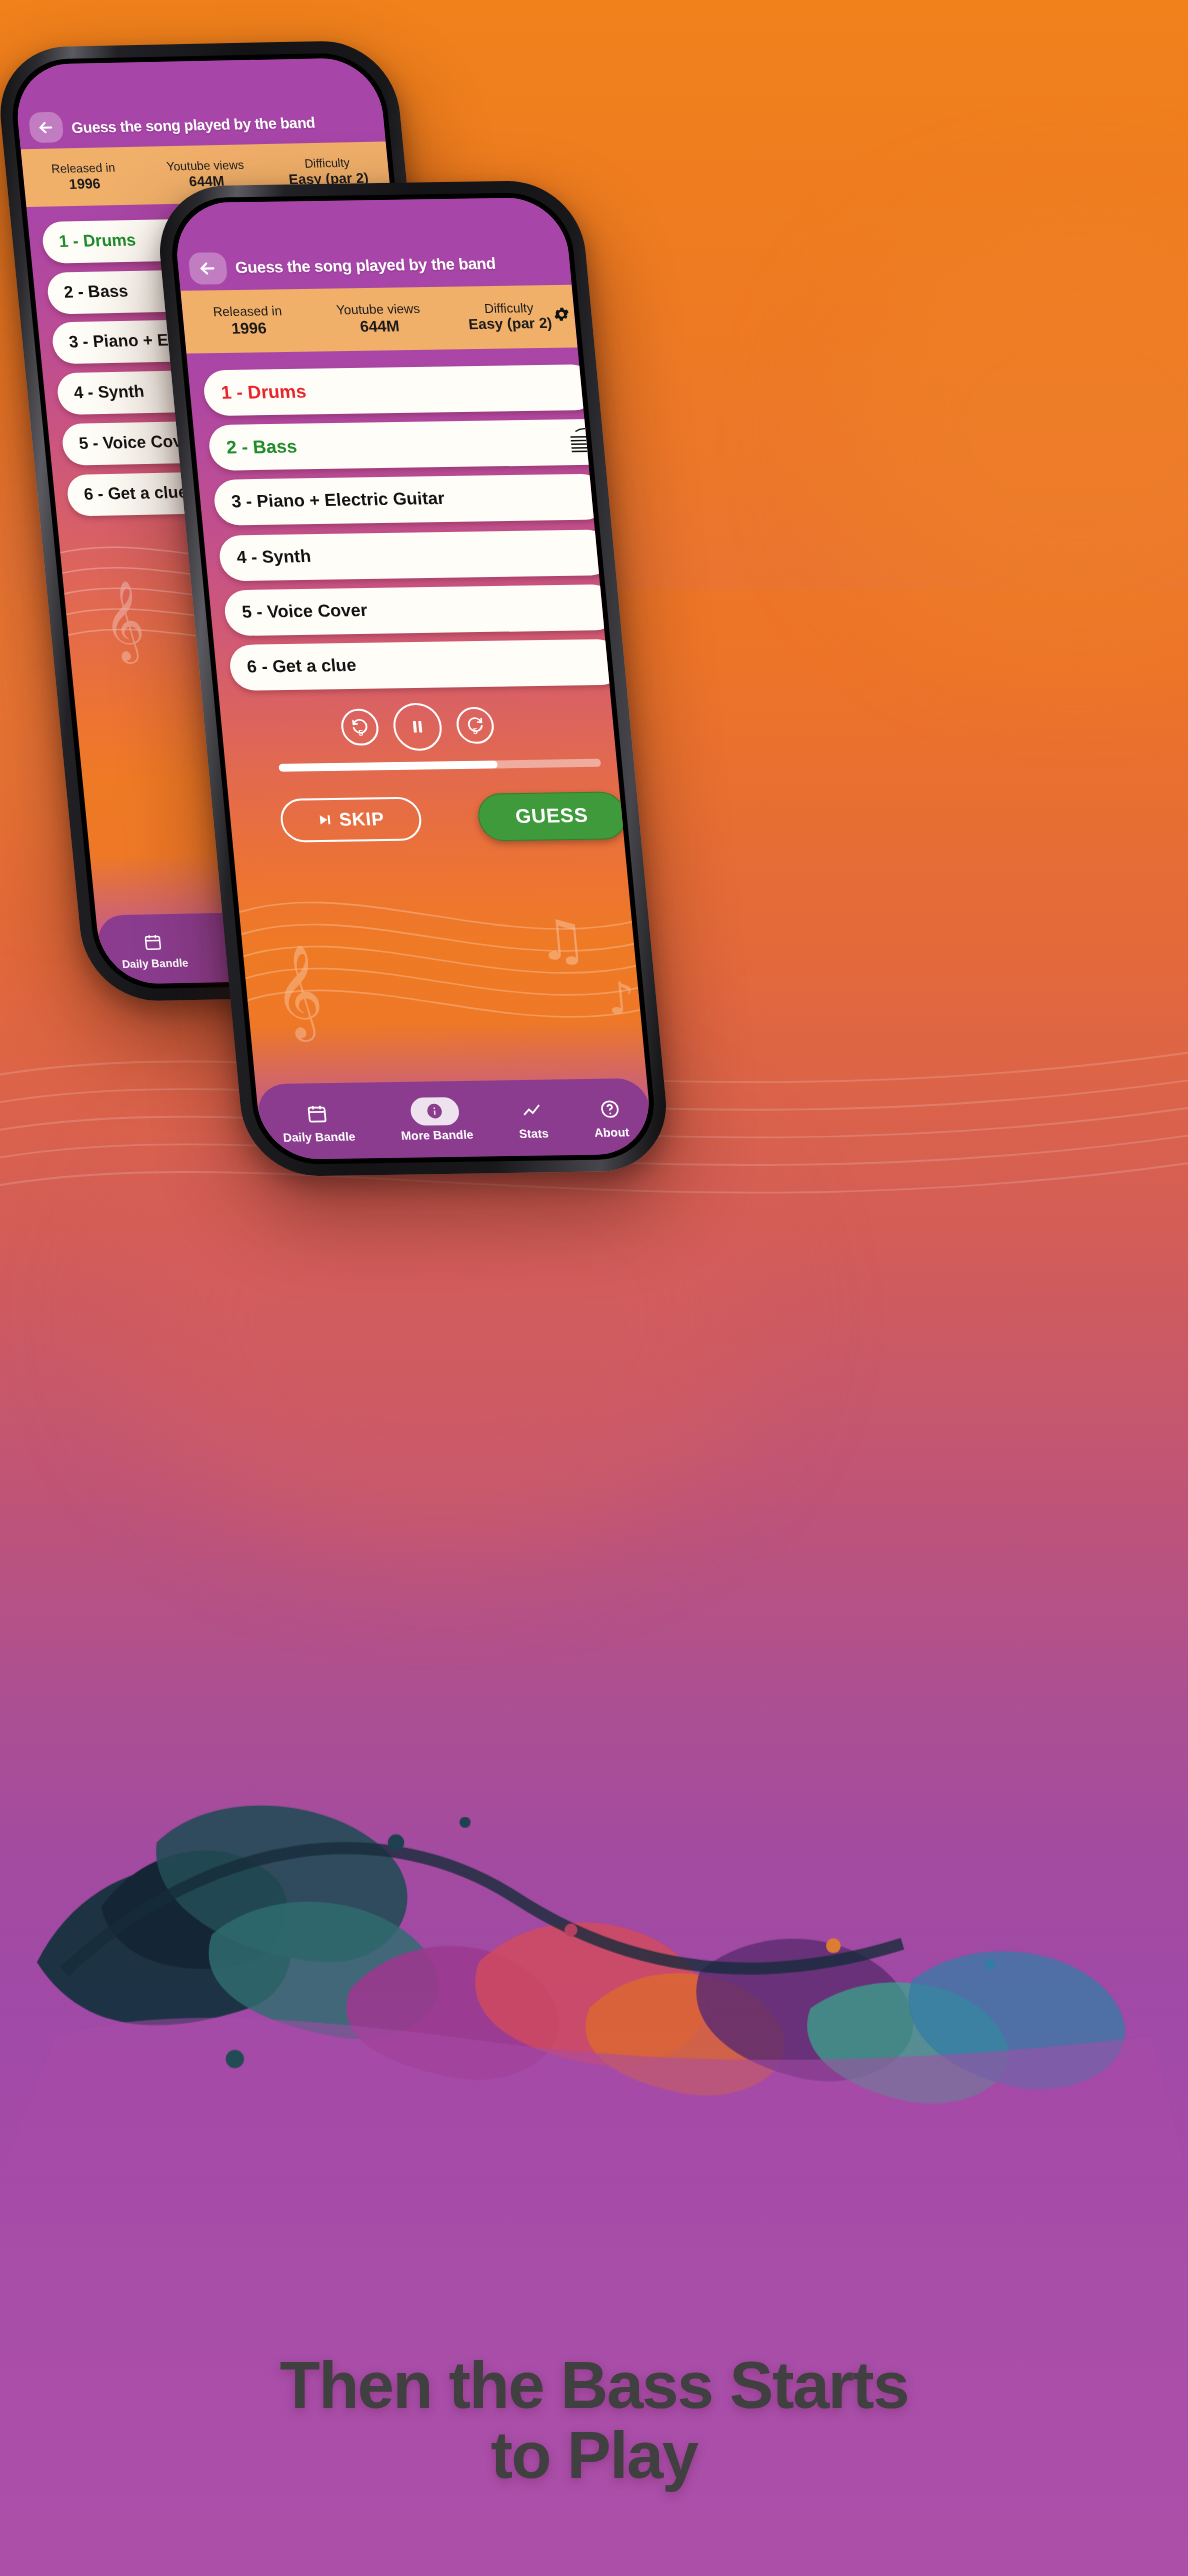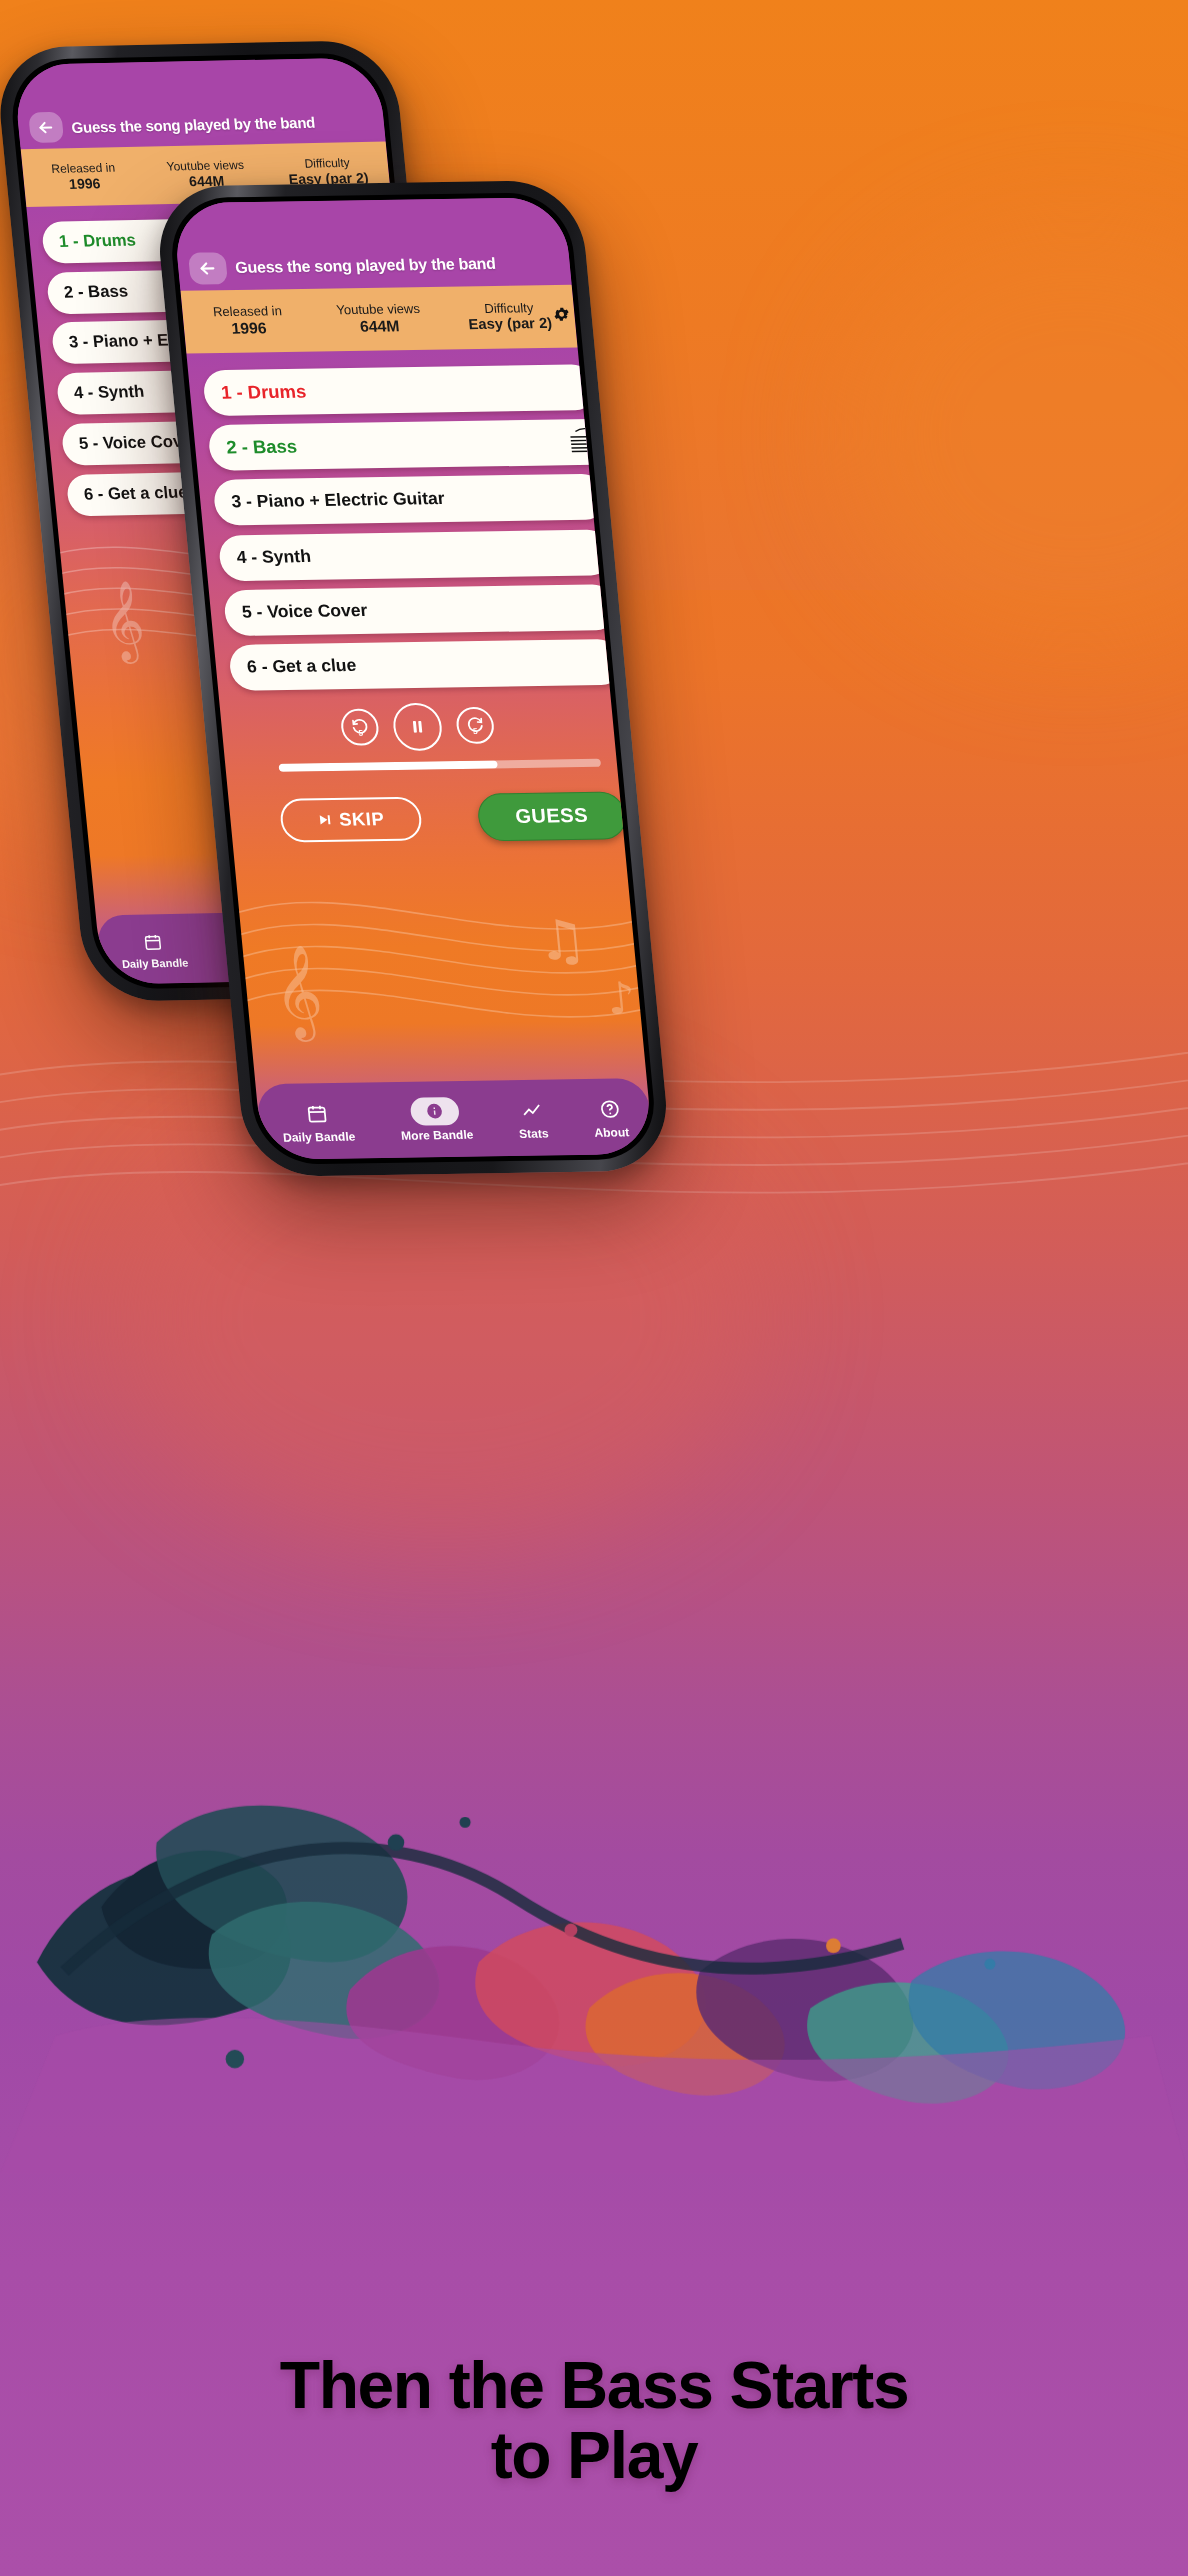--- a/index.html
+++ b/index.html
@@ -200,21 +200,21 @@
   .tab .ico{display:flex;align-items:center;justify-content:center;}
   .tab.active .ico{
     background:rgba(255,255,255,.85);border-radius:920px;
     color:#8b3c8f;
   }
   .tab .lab{font-weight:bold;white-space:nowrap;}
 
   
   #marketing{
     position:absolute;left:0;bottom:85px;width:100%;
-    text-align:center;color:#000000;
+    text-align:center;color:#404040;
     font-weight:bold;
     font-size:66px;line-height:1.06;
     letter-spacing:-1.4px;
     text-shadow:0 2.8px 9.2px rgba(90,20,70,.3);
     z-index:20;
   }
 </style>
 </head>
 <body>
 

